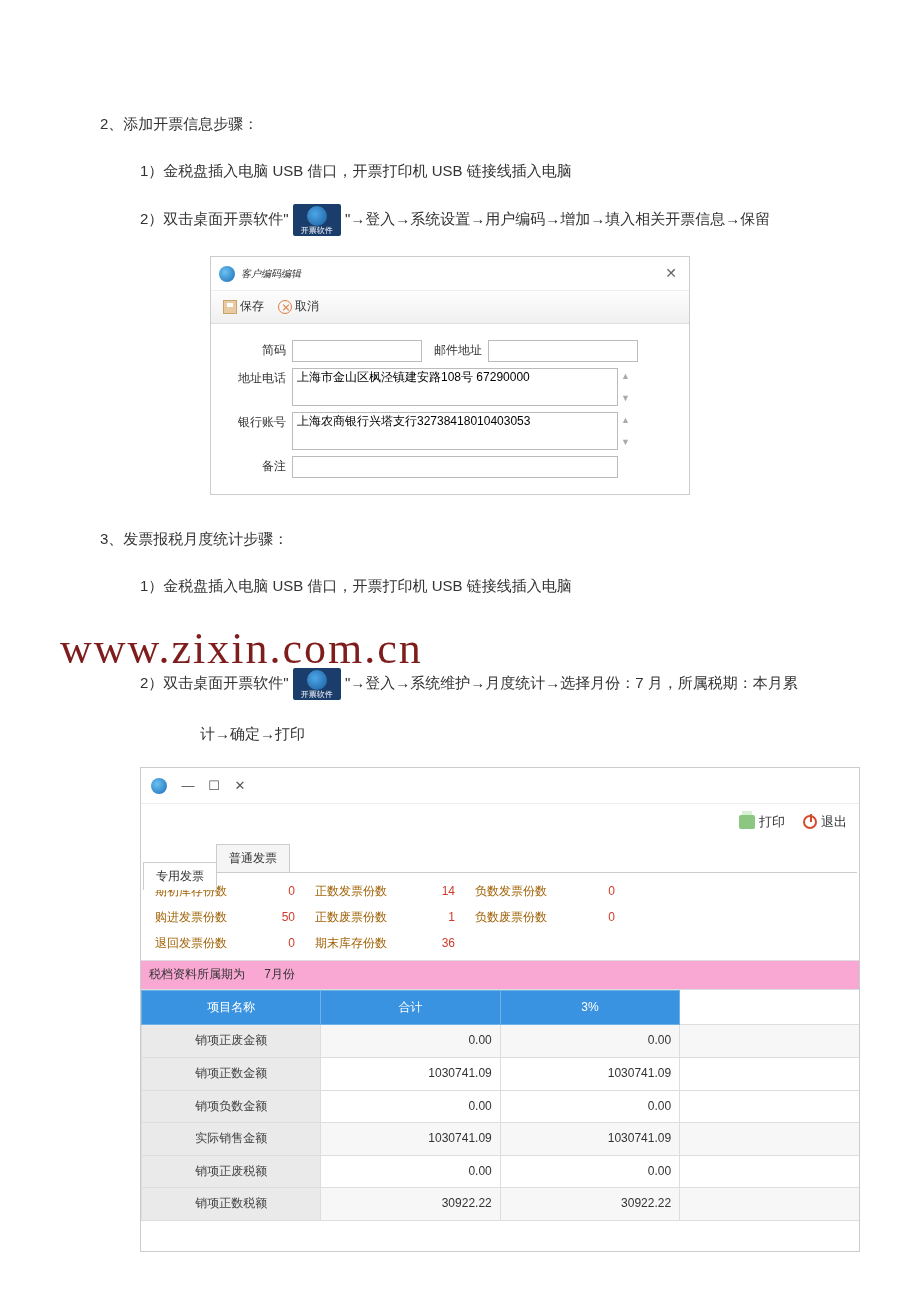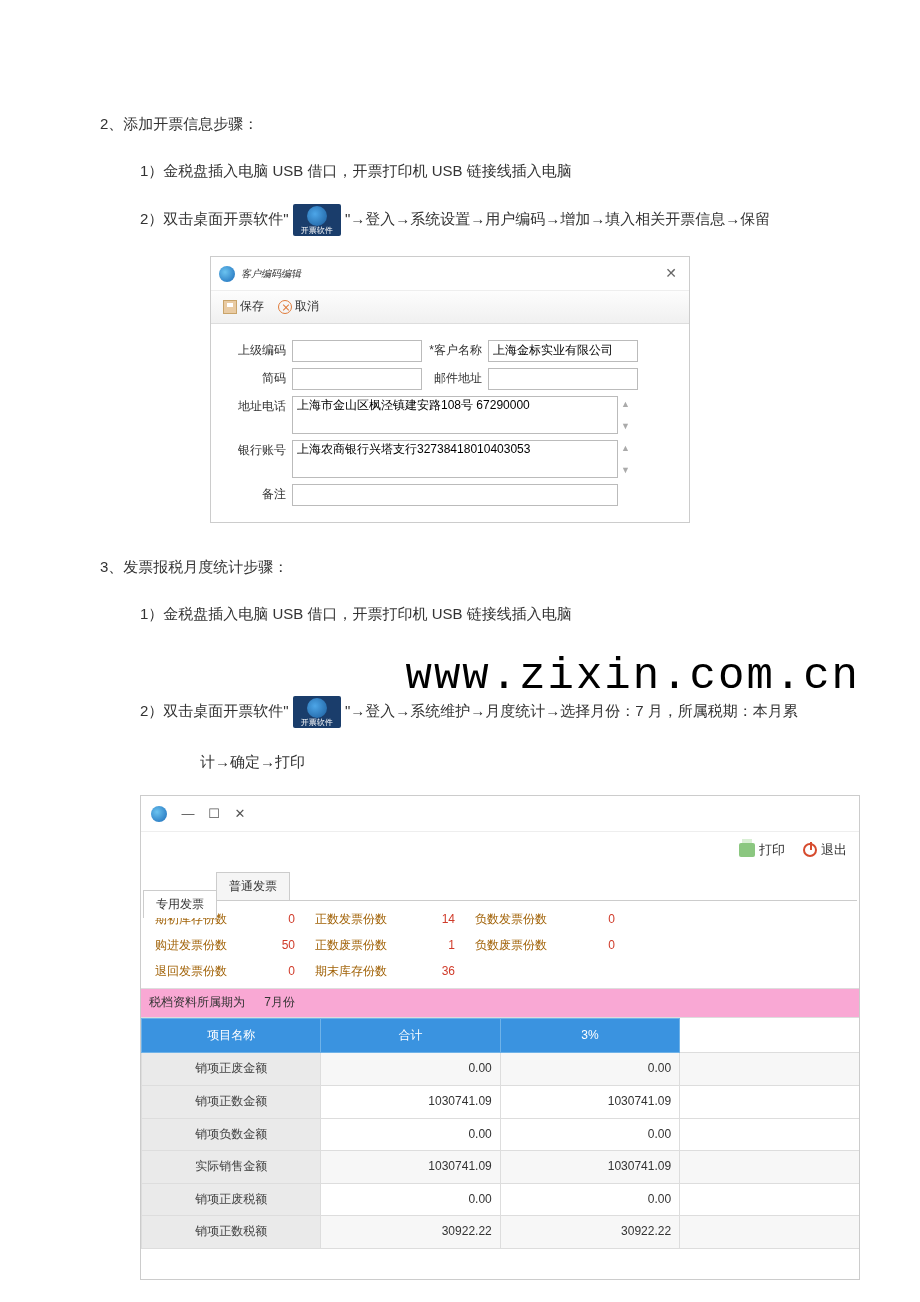--- a/index.html
+++ b/index.html
@@ -129,26 +129,26 @@
       flex-direction: column;
       justify-content: space-between;
       height: 38px;
       margin-left: 3px;
       font-size: 9px;
       color: #aaa;
     }
 
     
     .watermark {
-      text-align: right;
+      text-align: left;
       font-size: 44px;
       letter-spacing: 2px;
-      color: #000000;
+      color: #7f1d1d;
       margin: -10px 0 -30px 0;
-      font-family: Liberation Mono, monospace;
+      font-family: Liberation Serif, serif;
     }
 
     
     .win {
       width: 720px;
       margin: 20px 0 0 80px;
       border: 1px solid #ccc;
       background: #fff;
     }
     .win-titlebar {
@@ -264,30 +264,20 @@
     <div class="tb-btn">
       <span class="save-icon"></span>
       <span>保存</span>
     </div>
     <div class="tb-btn">
       <span class="cancel-icon"></span>
       <span>取消</span>
     </div>
   </div>
   <div class="form-body">
-    <div class="form-row">
-      <div class="form-cell">
-        <span class="form-label">上级编码</span>
-        <input class="form-input w-small" value="" style="">
-      </div>
-      <div class="form-cell">
-        <span class="form-label">*客户名称</span>
-        <input class="form-input w-med" value="上海金标实业有限公司" style="">
-      </div>
-    </div>
     <div class="form-row">
       <div class="form-cell">
         <span class="form-label">简码</span>
         <input class="form-input w-small" value="" style="">
       </div>
       <div class="form-cell">
         <span class="form-label">邮件地址</span>
         <input class="form-input w-med" value="" style="">
       </div>
     </div>

